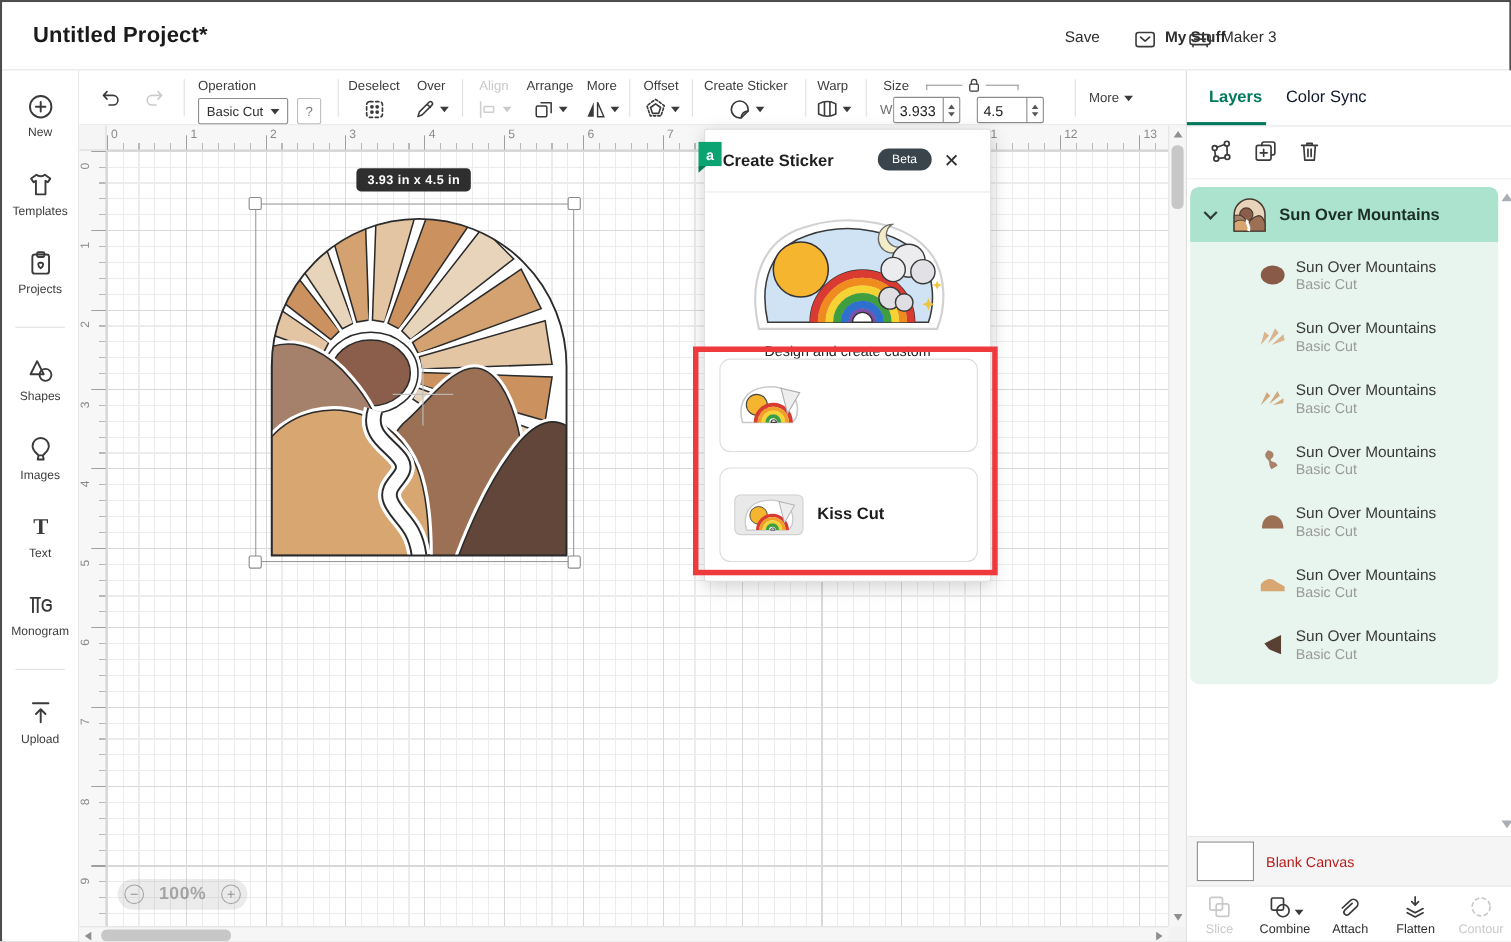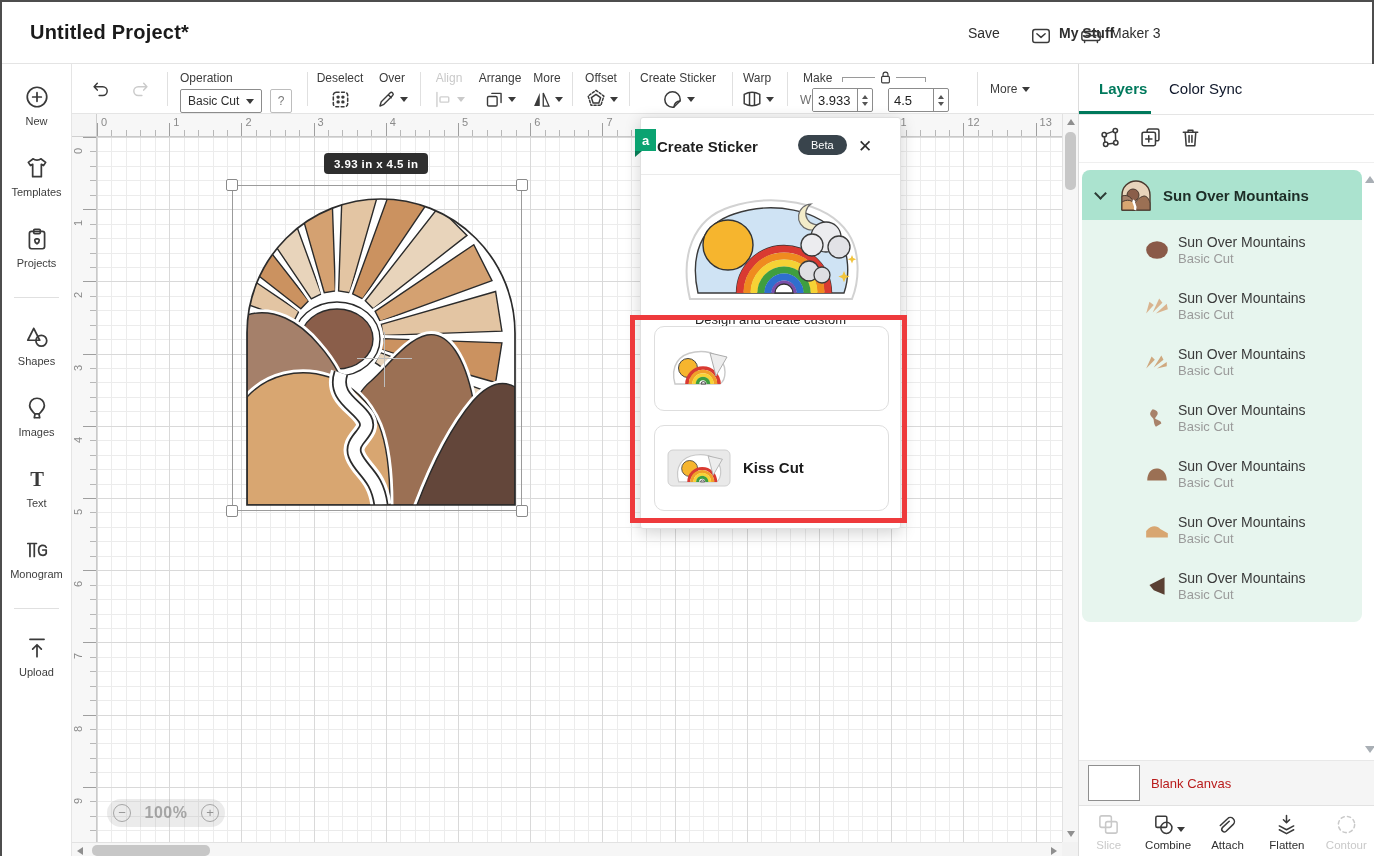--- a/index.html
+++ b/index.html
@@ -365,21 +365,21 @@
           <span>
             <svg class="ico" width="22" height="22" viewBox="0 0 24 24">
               <path d="M3.5 7 C9 4 15 4 20.5 7 L20.5 17 C15 20 9 20 3.5 17 Z M9.3 5.4 V18.6 M14.7 5.4 V18.6"></path>
             </svg>
           </span>
           <span class="caret"></span>
         </div>
     </div>
     <div class="tb-div" style="left:715px;"></div>
 
-    <div class="tb-abs tb-label" style="left:731px;top:6px;">Make</div>
+    <div class="tb-abs tb-label" style="left:731px;top:6px;">Size</div>
     <div class="tb-abs wh-label" style="left:728px;top:29px;">W</div>
     <div class="tb-abs size-input" style="left:740px;top:24px;">
       <input value="3.933" style="">
       <div class="stepper">
           <span class="st-up"></span>
           <span class="st-dn"></span>
         </div>
     </div>
     <div class="bracket l"></div>
     <div class="bracket r"></div>

